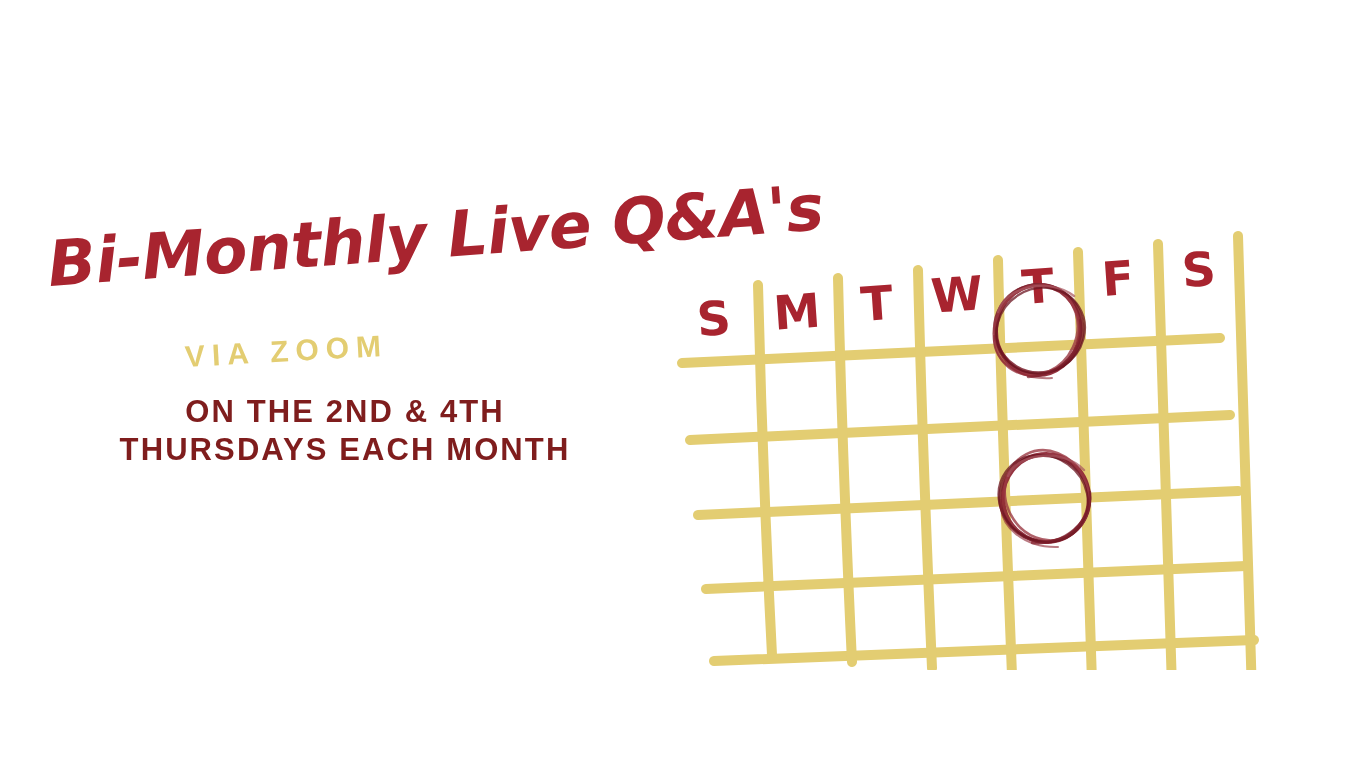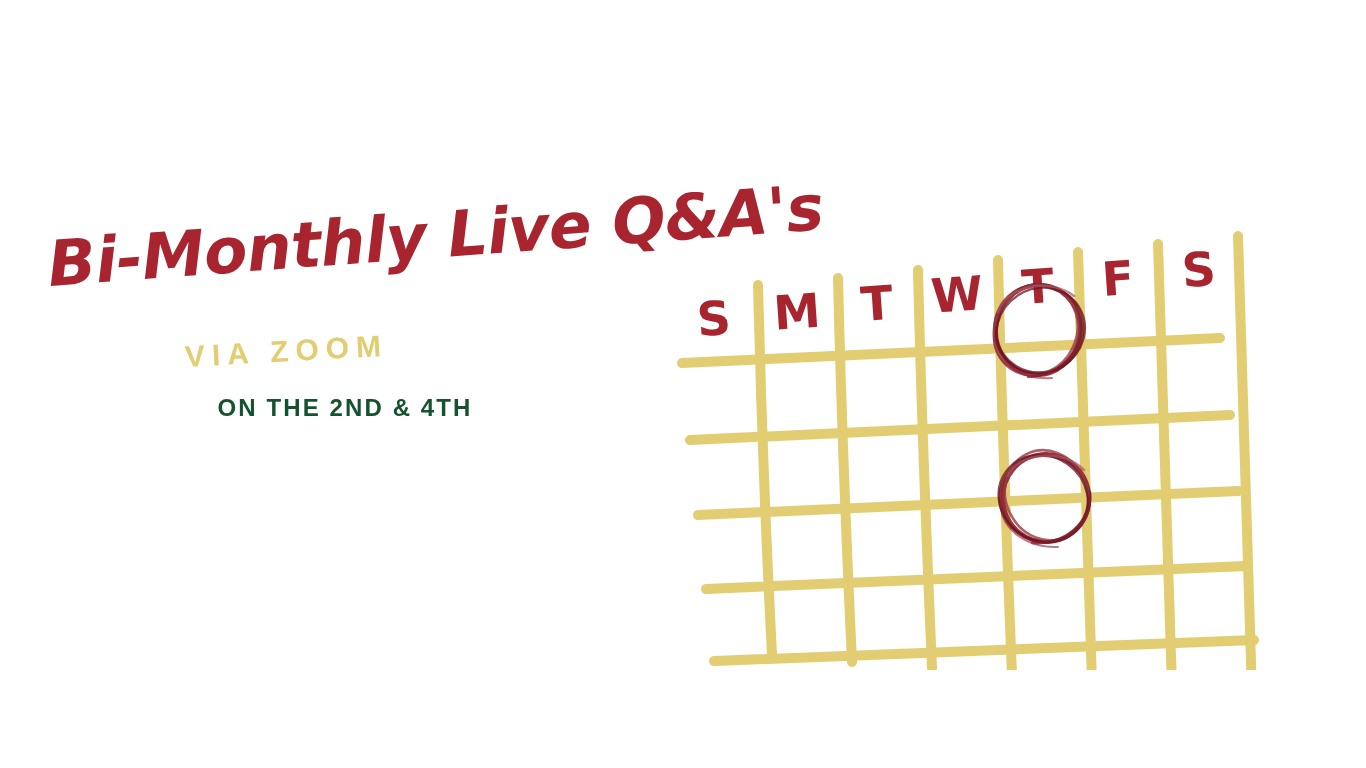--- a/index.html
+++ b/index.html
@@ -63,24 +63,24 @@
     transform: rotate(-3.2deg);
     transform-origin: left center;
   }
 
   .detail {
     position: absolute;
     left: 0;
     top: 168px;
     width: 690px;
     text-align: center;
-    color: #14532d;
+    color: #7f1d1d;
     font-family: "Liberation Sans", sans-serif;
     font-weight: 700;
-    font-size: 24px;
+    font-size: 31px;
     line-height: 1.23;
     letter-spacing: 2.1px;
   }
   .detail .line { display: block; white-space: nowrap; }
 
   
   #calendar-wrap {
     position: absolute;
     left: 660px;
     top: 110px;
@@ -102,20 +102,21 @@
 <div id="poster">
 
   <div class="text-block">
 
     <div class="headline">Bi-Monthly Live Q&amp;A's</div>
 
     <div class="subline">VIA ZOOM</div>
 
     <div class="detail">
       <span class="line">ON THE 2ND &amp; 4TH</span>
+      <span class="line">THURSDAYS EACH MONTH</span>
     </div>
 
   </div>
 
   <div id="calendar-wrap">
     <svg id="calendar-svg" viewBox="0 0 640 560" xmlns="http://www.w3.org/2000/svg">
 
       <defs>
 
         <g id="defs-none"></g>

